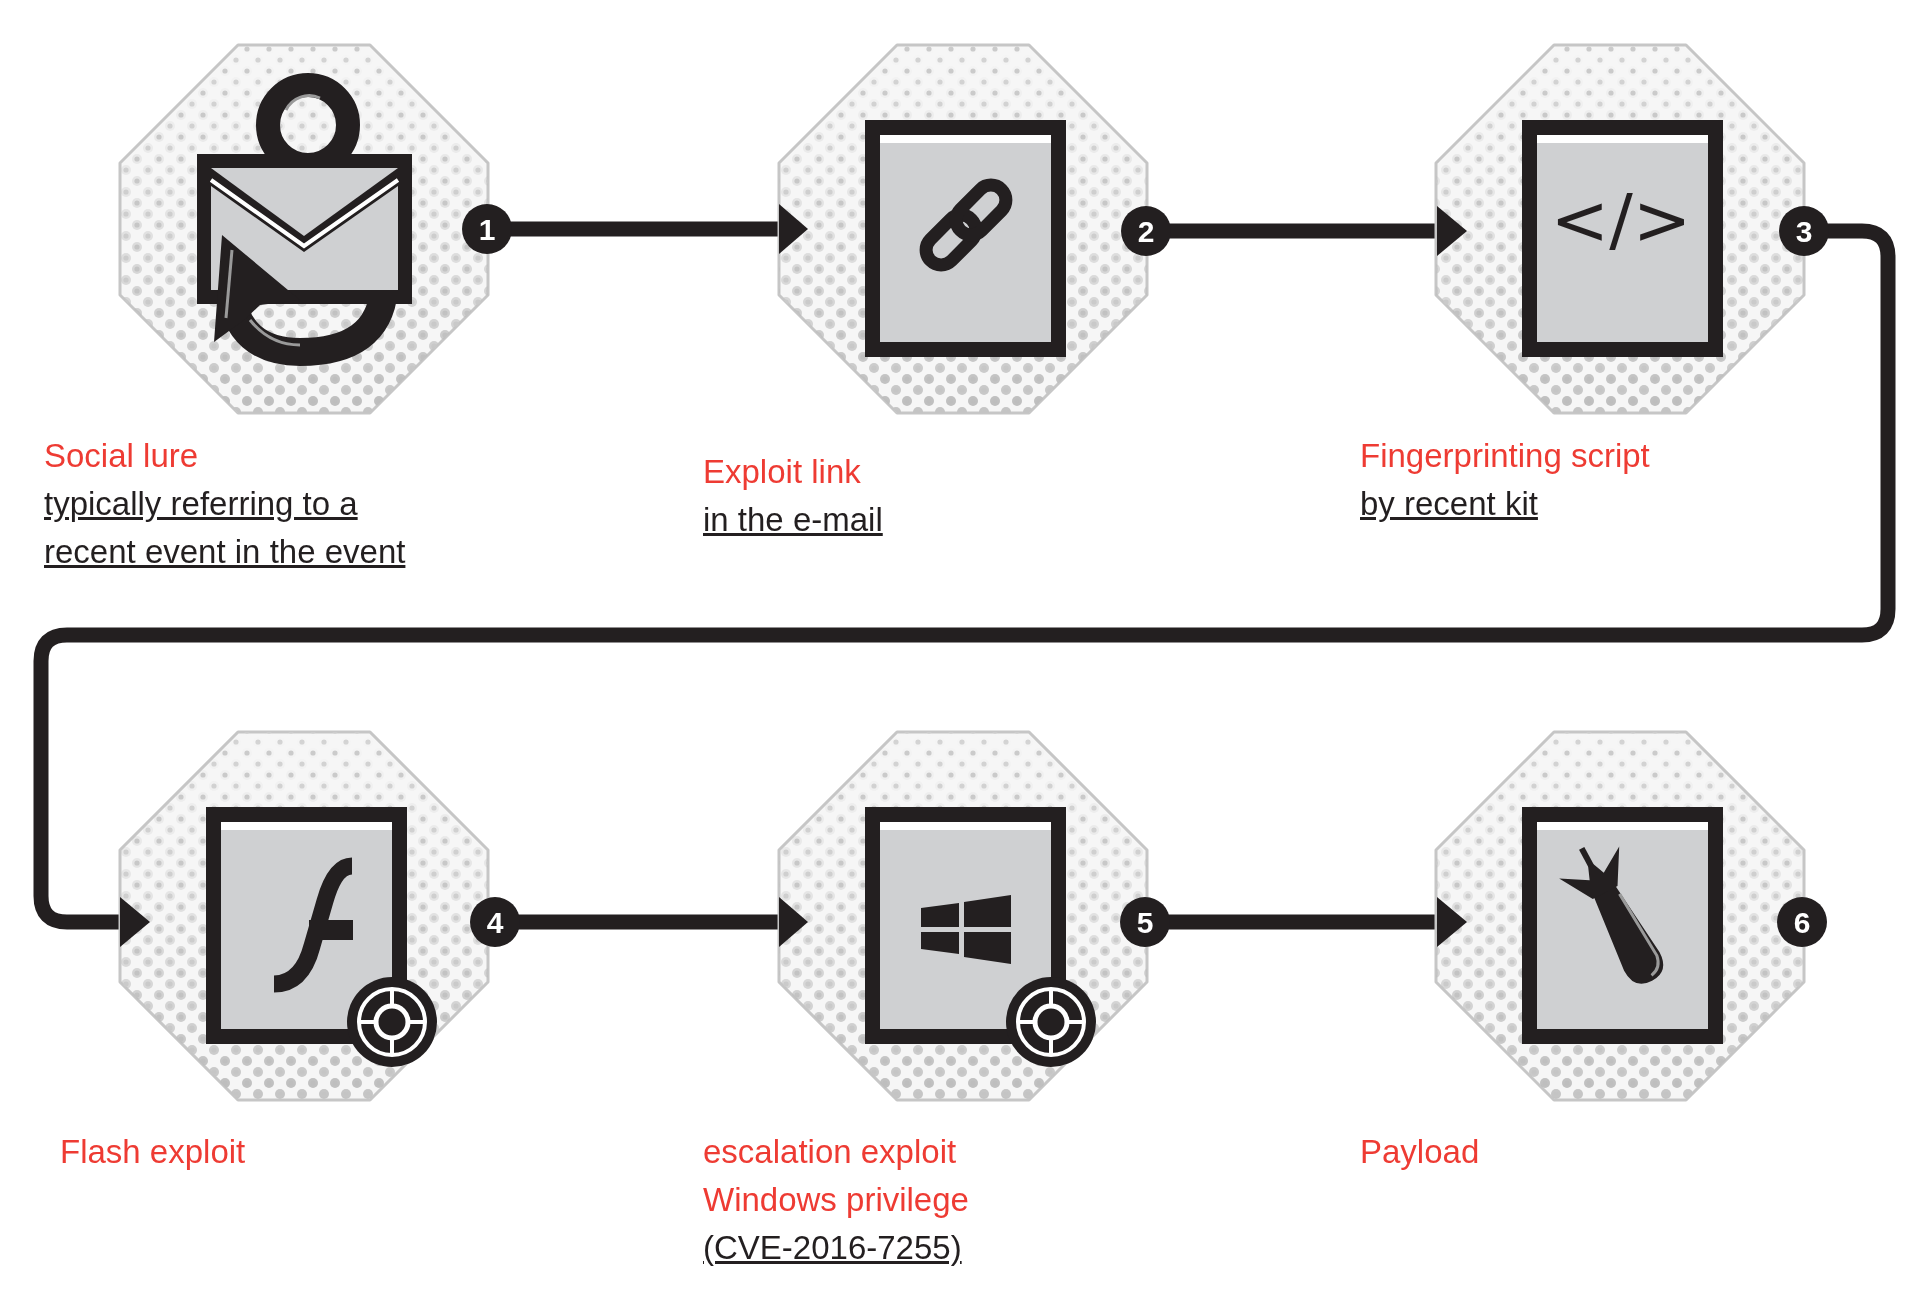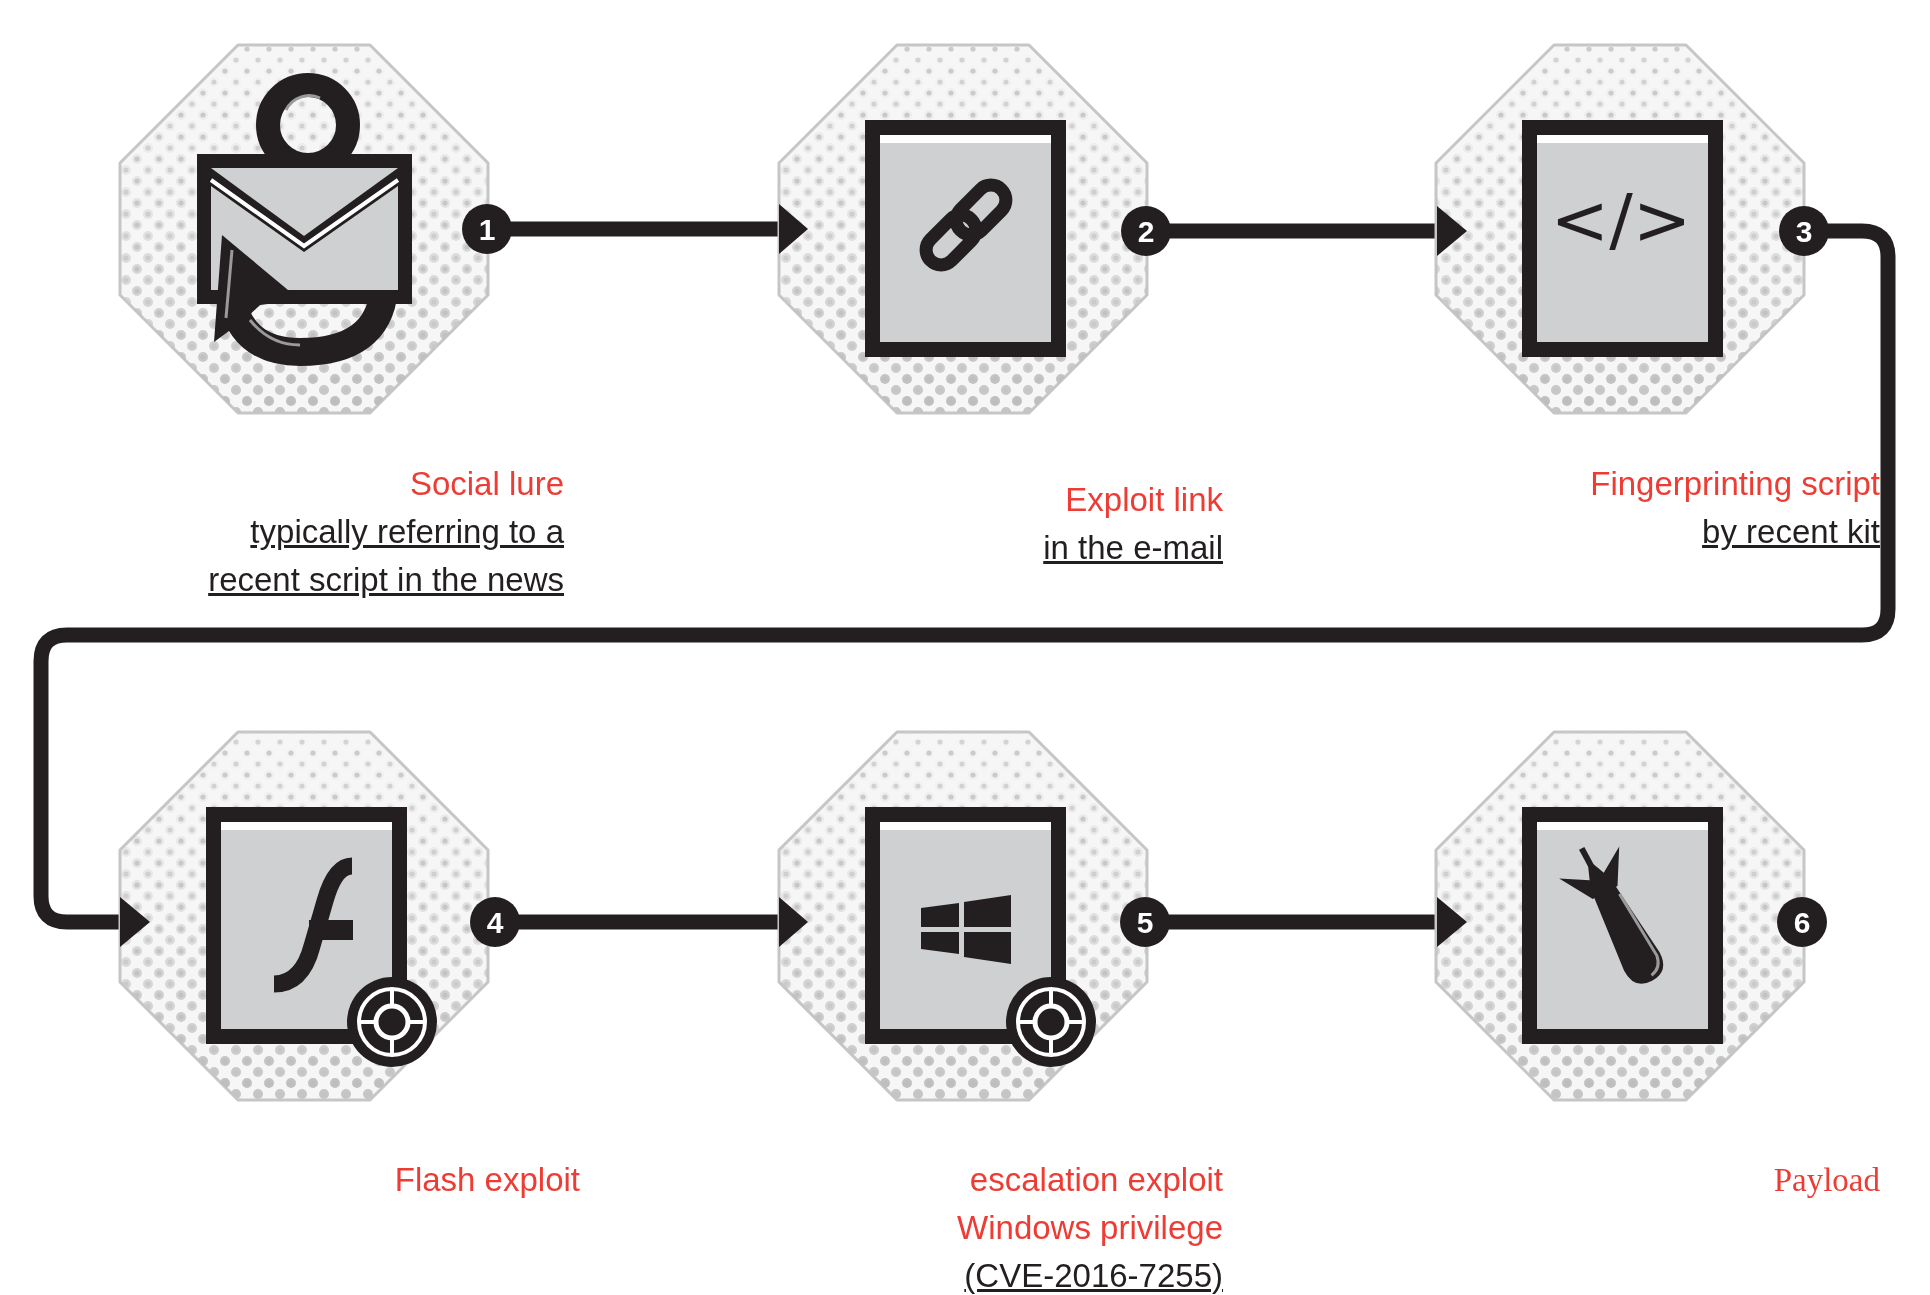--- a/index.html
+++ b/index.html
@@ -1,18 +1,18 @@
 <!DOCTYPE html>
 <html><head>
 <meta charset="utf-8">
 <style>
   html, body { margin: 0; padding: 0; background: #ffffff; }
   body { width: 1930px; height: 1295px; overflow: hidden; position: relative; }
   #canvas { position: absolute; left: 0; top: 0; }
-  .label { position: absolute; width: 520px; text-align: right; font-family: "Liberation Sans", sans-serif; font-size: 33px; line-height: 48px; color: #231f20; margin-top: 28px; }
+  .label { position: absolute; width: 520px; text-align: left; font-family: "Liberation Sans", sans-serif; font-size: 33px; line-height: 48px; color: #231f20; }
   .label .title { color: #ee3b33; display: block; }
   .label .sub { display: block; text-decoration: underline; }
   .badge-text { font-family: "Liberation Sans", sans-serif; font-weight: bold; font-size: 30px; fill: #ffffff; }
 </style>
 </head>
 <body>
 
 <svg id="canvas" width="1930" height="1295" viewBox="0 0 1930 1295" xmlns="http://www.w3.org/2000/svg">
   <defs>
     <pattern id="dotsLight" x="0" y="0" width="22" height="22" patternUnits="userSpaceOnUse">
@@ -191,34 +191,34 @@
         <circle cx="1802" cy="922" r="25" fill="#231f20"></circle>
         <text x="1802" y="933" text-anchor="middle" class="badge-text">6</text>
       </g>
     </g>
 </svg>
 
 <div id="labels">
     <div class="label" style="left: 44px; top: 432px;">
       <span class="title">Social lure</span>
       <span class="sub">typically referring to a</span>
-      <span class="sub">recent script in the news</span>
+      <span class="sub">recent event in the event</span>
     </div>
     <div class="label" style="left: 703px; top: 448px;">
       <span class="title">Exploit link</span>
       <span class="sub">in the e-mail</span>
     </div>
     <div class="label" style="left: 1360px; top: 432px;">
       <span class="title">Fingerprinting script</span>
       <span class="sub">by recent kit</span>
     </div>
     <div class="label" style="left: 60px; top: 1128px;">
       <span class="title">Flash exploit</span>
     </div>
     <div class="label" style="left: 703px; top: 1128px;">
       <span class="title">escalation exploit</span>
       <span class="title">Windows privilege</span>
       <span class="sub">(CVE-2016-7255)</span>
     </div>
-    <div class="label" style="left: 1360px; top: 1128px; font-family: Liberation Serif, serif;">
+    <div class="label" style="left: 1360px; top: 1128px;">
       <span class="title">Payload</span>
     </div>
   </div>
 
 </body></html>

